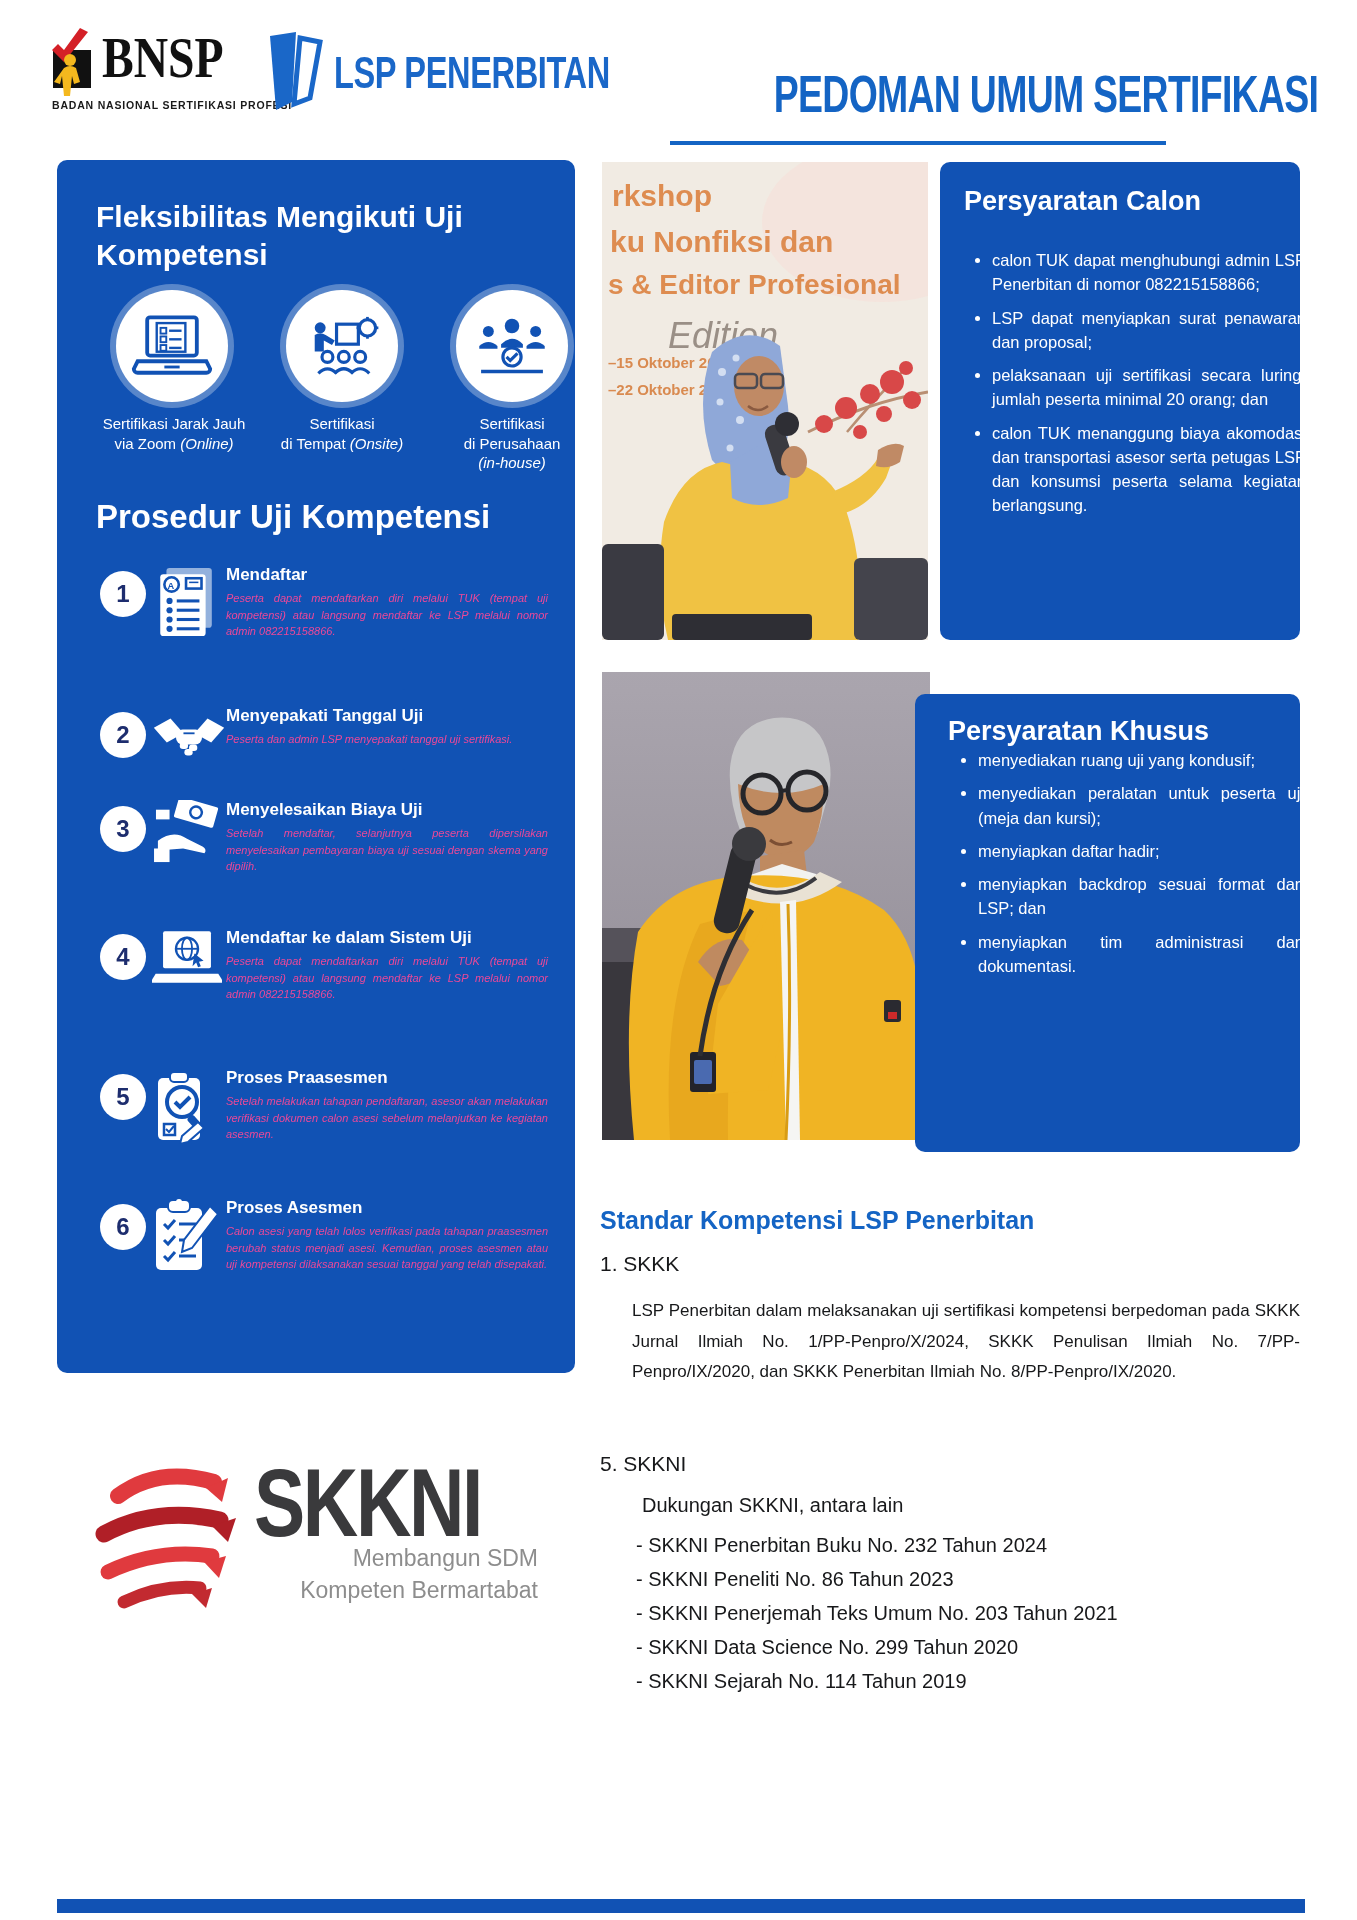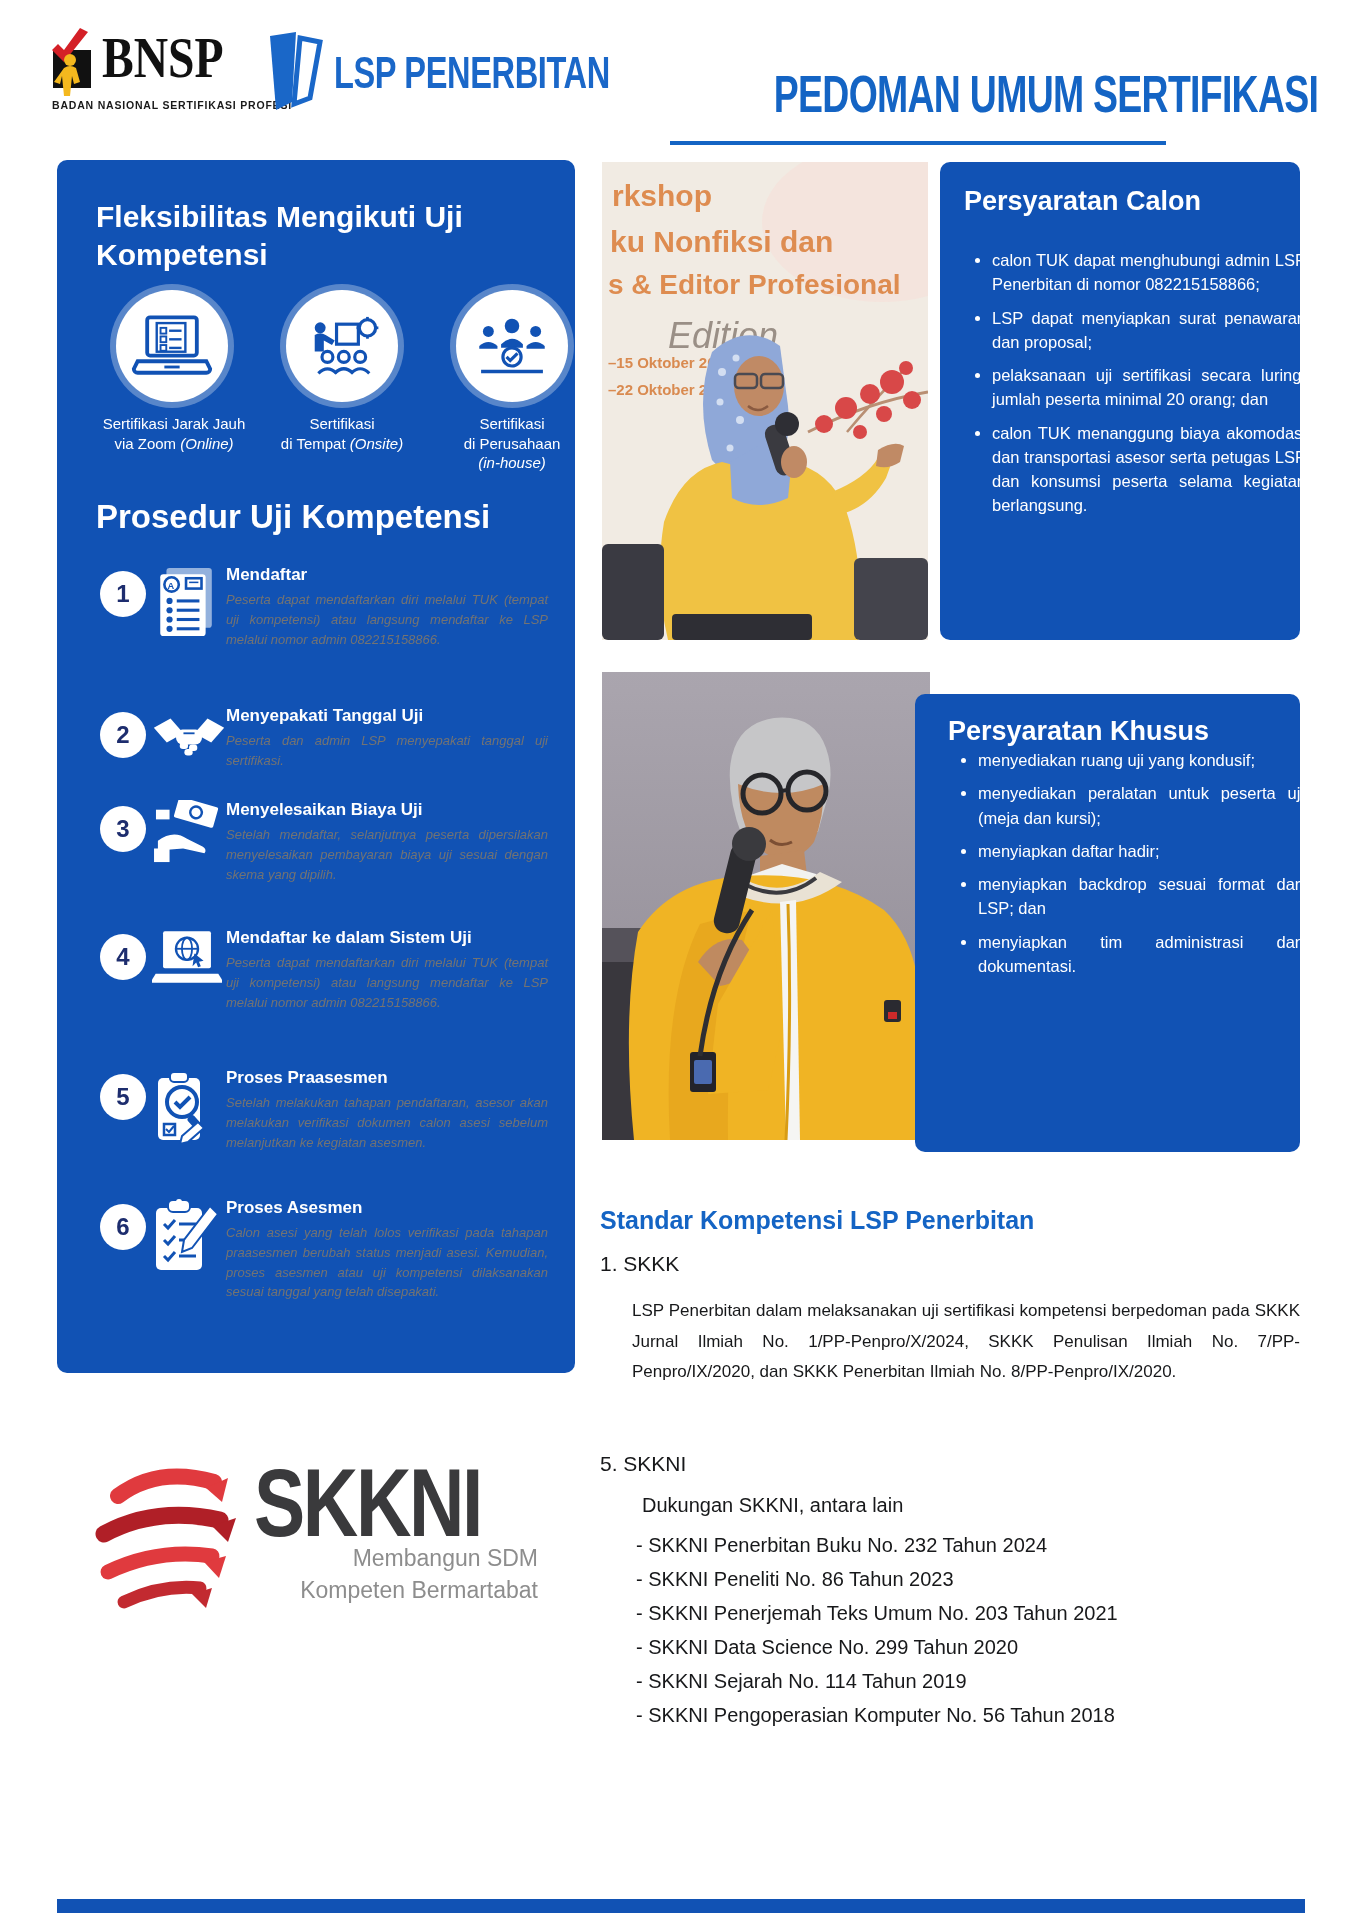--- a/index.html
+++ b/index.html
@@ -31,21 +31,21 @@
   .flex-label i{font-style:italic;}
   .proc-heading{font-size:33px;}
 
   .step{position:absolute;left:100px;width:448px;}
   .step-num{position:absolute;left:0;top:6px;width:46px;height:46px;border-radius:50%;
             background:#ffffff;color:#1d2d6e;font-weight:800;font-size:24px;
             display:flex;align-items:center;justify-content:center;}
   .step-icon{position:absolute;left:52px;top:0;}
   .step-text{margin-left:126px;width:322px;}
   .step-title{color:#ffffff;font-weight:700;font-size:17px;margin-bottom:5px;}
-  .step-desc{color:#737373;font-style:italic;font-size:13px;line-height:1.52;text-align:justify;}
+  .step-desc{color:#ec4899;font-style:italic;font-size:11px;line-height:1.52;text-align:justify;}
 
   
   .req-heading{font-size:27px;}
   .req-list{margin:0;padding-left:26px;list-style:disc;}
   .req-list li{color:#ffffff;font-size:16.5px;line-height:1.47;text-align:justify;margin-bottom:9px;}
 
   
   .std-heading{color:#1464c4;font-weight:700;font-size:25px;white-space:nowrap;}
   .std-label{color:#17181a;font-size:21px;}
   .std-par{color:#17181a;font-size:17px;line-height:1.8;text-align:justify;}
@@ -414,21 +414,20 @@
   <div class="abs std-label" style="left:600px;top:1252px;">1. SKKK</div>
   <div class="abs std-par" style="left:632px;top:1296px;width:668px;">LSP Penerbitan dalam melaksanakan uji sertifikasi kompetensi berpedoman pada SKKK Jurnal Ilmiah No. 1/PP-Penpro/X/2024, SKKK Penulisan Ilmiah No. 7/PP-Penpro/IX/2020,  dan SKKK Penerbitan Ilmiah No. 8/PP-Penpro/IX/2020.</div>
   <div class="abs std-label" style="left:600px;top:1452px;">5. SKKNI</div>
   <div class="abs std-intro" style="left:642px;top:1494px;">Dukungan SKKNI, antara lain</div>
   <div class="abs" style="left:636px;top:1528px;">
     <div class="std-item">- SKKNI Penerbitan Buku No. 232 Tahun 2024</div>
     <div class="std-item">- SKKNI Peneliti No. 86 Tahun 2023</div>
     <div class="std-item">- SKKNI Penerjemah Teks Umum No. 203 Tahun 2021</div>
     <div class="std-item">- SKKNI Data Science No. 299 Tahun 2020</div>
     <div class="std-item">- SKKNI Sejarah No. 114 Tahun 2019</div>
-    <div class="std-item">- SKKNI Pengoperasian Komputer No. 56 Tahun 2018</div>
   </div>
 
   <div class="abs" style="left:88px;top:1460px;width:164px;height:154px;">
     <svg width="164" height="154" viewBox="0 0 164 154">
       <g fill="none" stroke-linecap="round">
         <path d="M30 36 q40 -30 96 -14" stroke="#e03a3e" stroke-width="16"></path>
         <path d="M118 28 l22 -10 -6 24 Z" fill="#e03a3e" stroke="none"></path>
         <path d="M16 74 q52 -28 116 -14" stroke="#b01f27" stroke-width="17"></path>
         <path d="M124 66 l24 -8 -8 24 Z" fill="#b01f27" stroke="none"></path>
         <path d="M20 112 q50 -24 104 -16" stroke="#e03a3e" stroke-width="15"></path>

